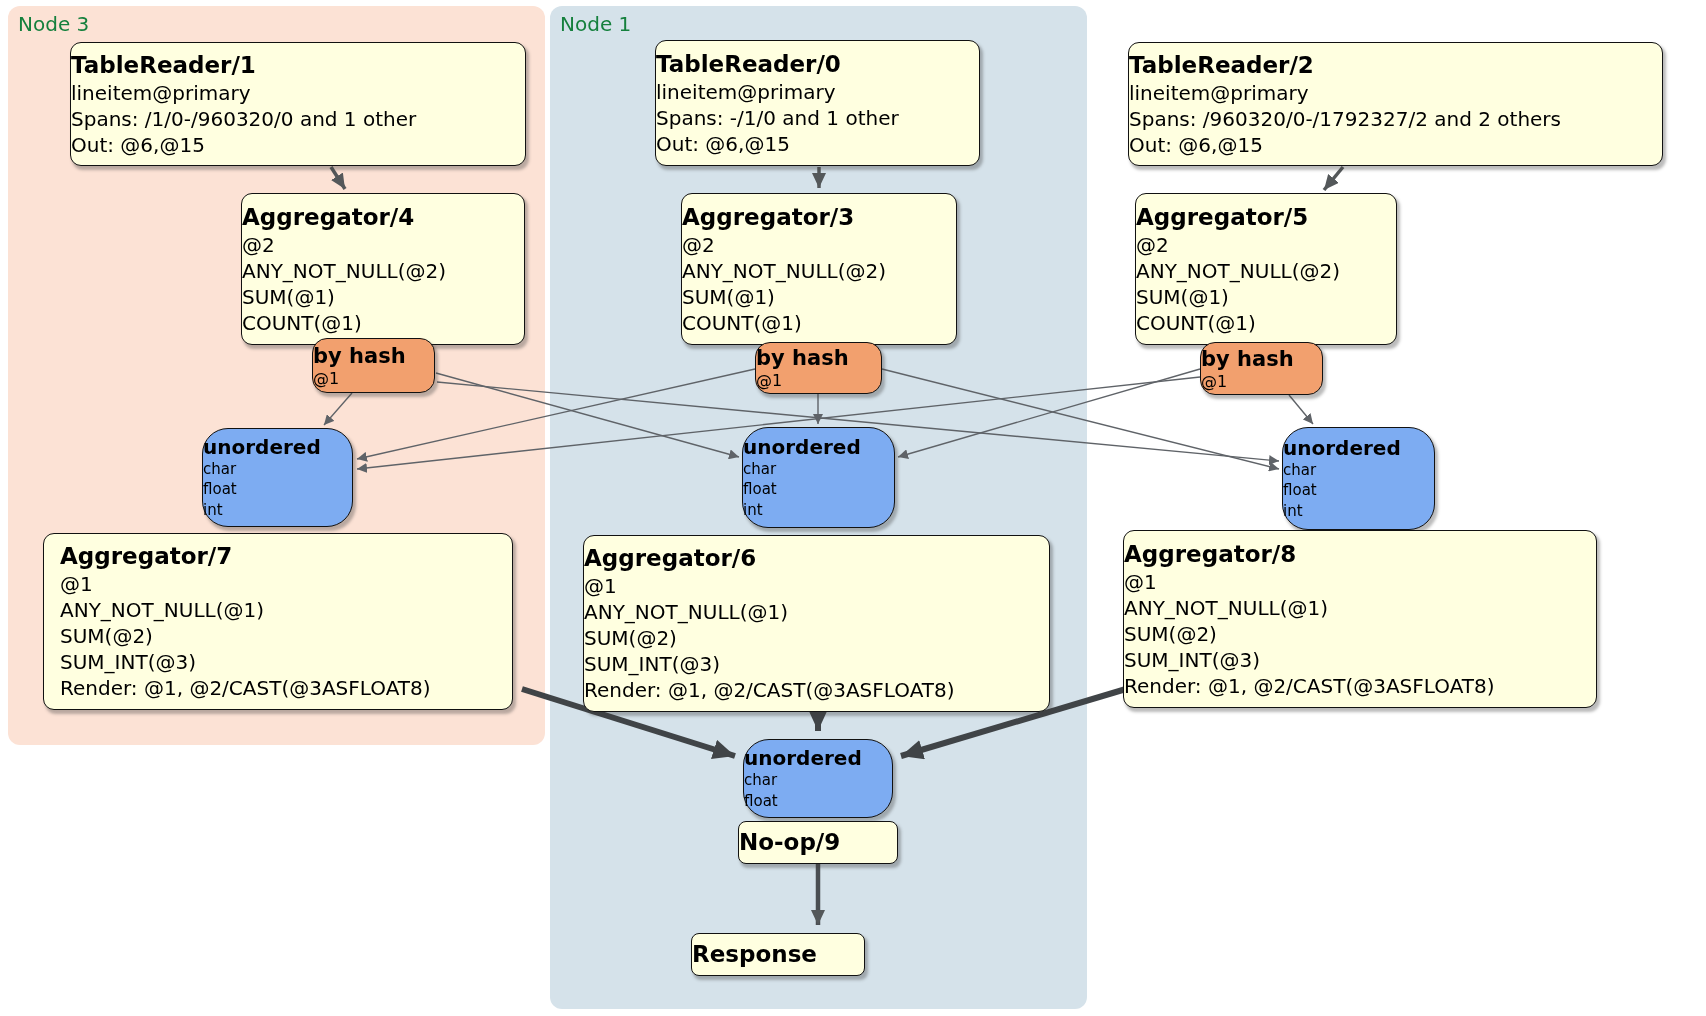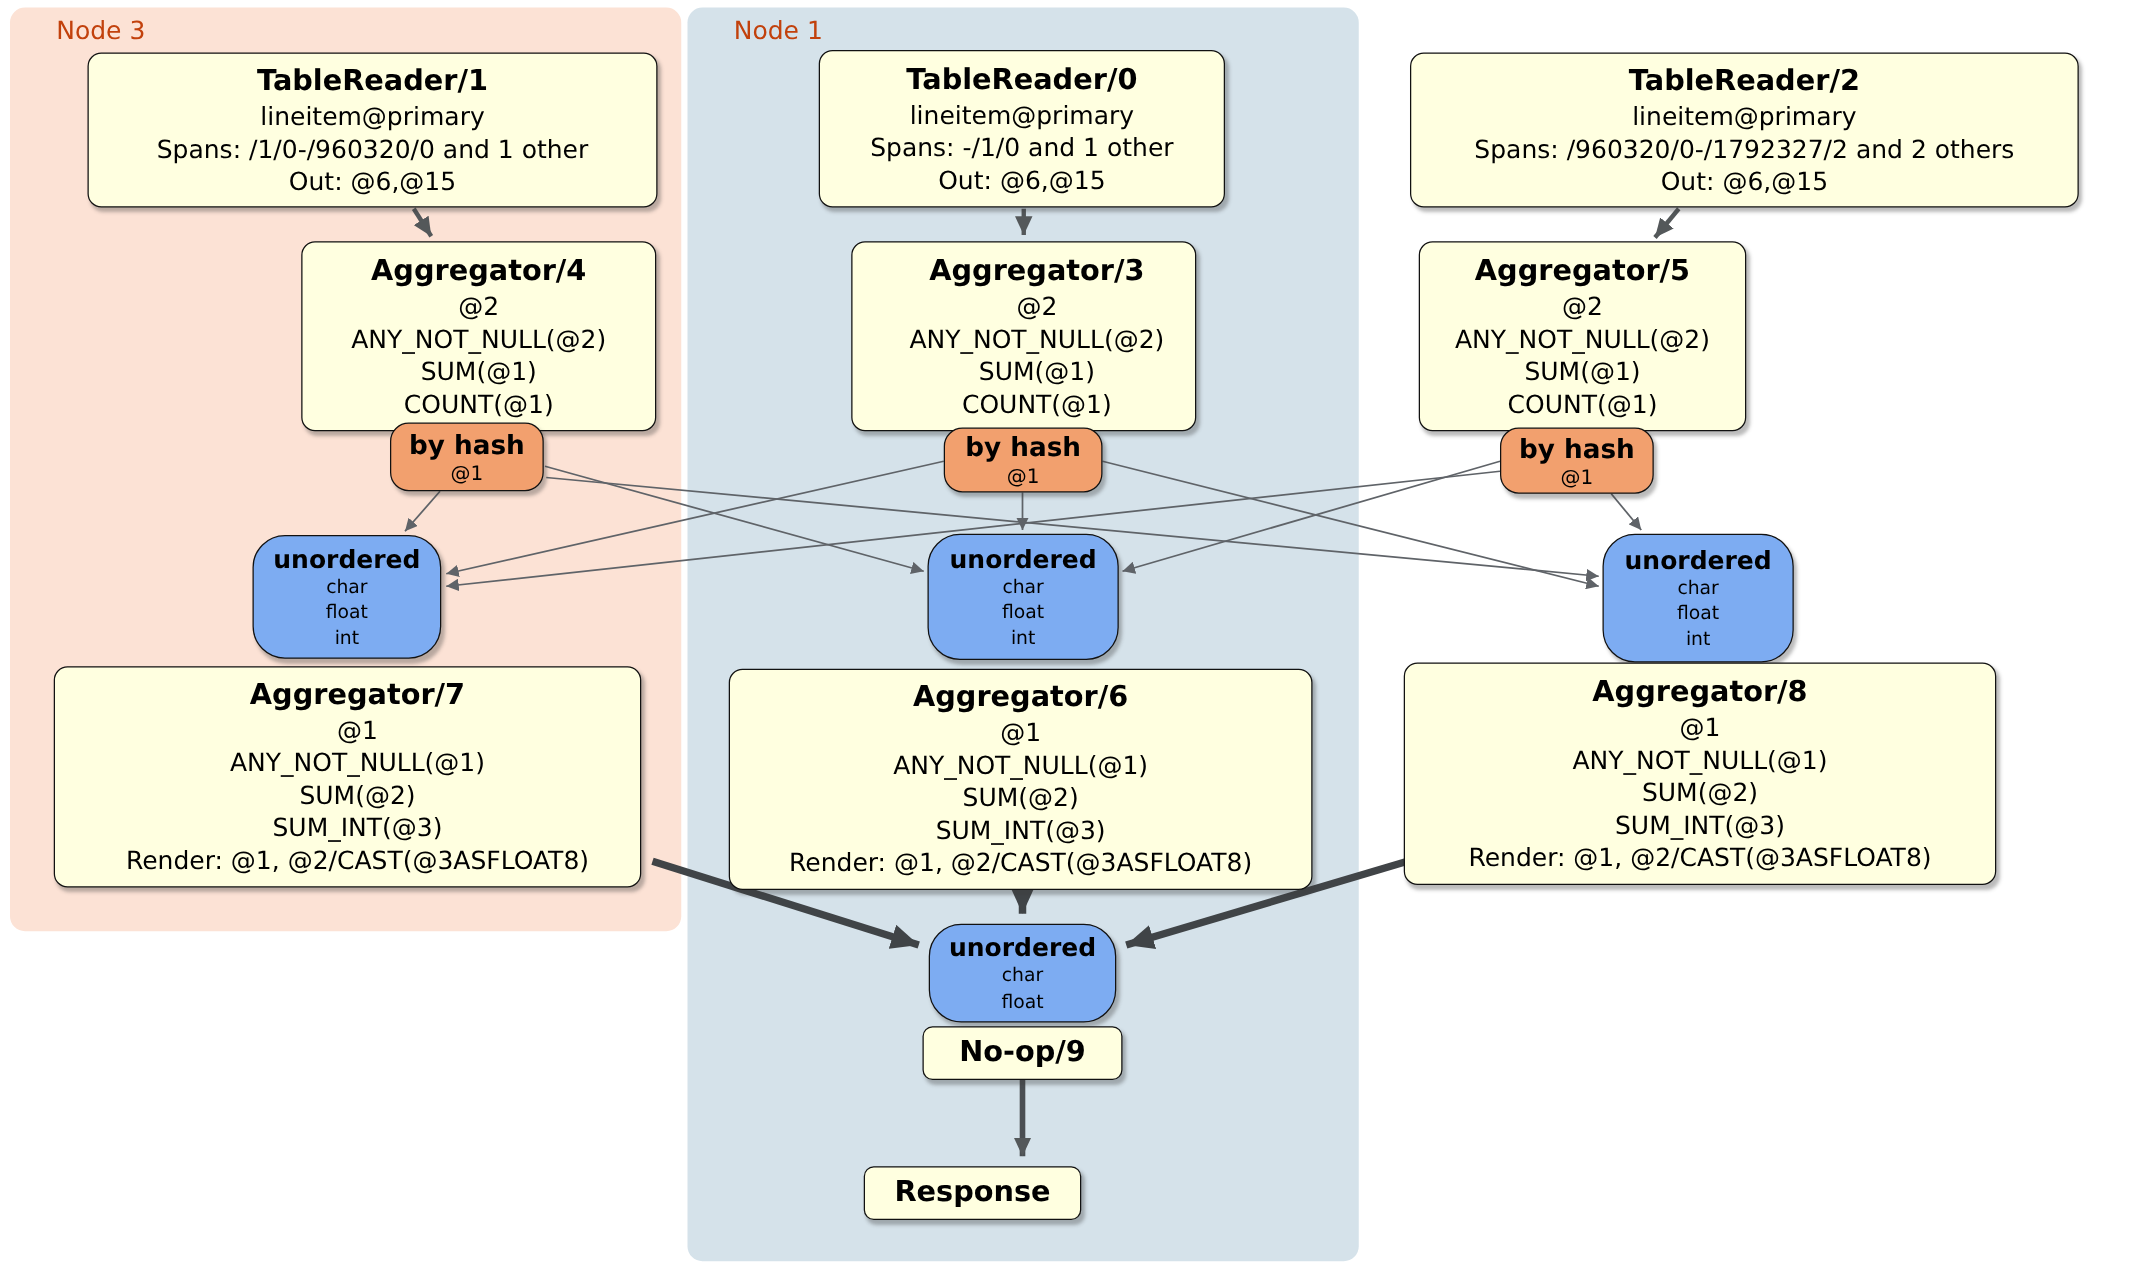--- a/index.html
+++ b/index.html
@@ -1,25 +1,25 @@
 <!DOCTYPE html>
 <html><head>
 <meta charset="utf-8">
 <style>
   html,body{margin:0;padding:0;background:#ffffff;}
   #canvas{
     position:relative;width:1706px;height:1016px;background:#ffffff;overflow:hidden;
     font-family:"DejaVu Sans","Liberation Sans",sans-serif;color:#000;
   }
   .region{position:absolute;border-radius:12px;z-index:0;}
-  .region-label{position:absolute;top:6px;left:10px;font-size:20px;color:#c2410c;margin-left:27px;}
+  .region-label{position:absolute;top:6px;left:10px;font-size:20px;color:#15803d;}
   #edge-layer{position:absolute;left:0;top:0;z-index:1;}
   .box{
     position:absolute;z-index:2;box-sizing:border-box;
-    display:flex;flex-direction:column;justify-content:center;align-items:center;
+    display:flex;flex-direction:column;justify-content:center;align-items:flex-start;
     text-align:center;border:1.7px solid #111;
     box-shadow:2.5px 3.5px 3px rgba(60,60,60,0.35);
   }
   .proc{background:#ffffe0;border-radius:11px;}
   .proc .t{font-weight:bold;font-size:23px;line-height:29px;white-space:nowrap;}
   .proc .l{font-size:20px;line-height:26px;white-space:nowrap;}
   .router{background:#f2a06e;border-radius:15px;}
   .router .t{font-weight:bold;font-size:21px;line-height:25px;}
   .router .sub{font-size:16px;line-height:19px;}
   .sync{background:#7dacf2;border-radius:26px;}
@@ -103,21 +103,21 @@
     <div class="l">SUM_INT(@3)</div>
     <div class="l">Render: @1, @2/CAST(@3ASFLOAT8)</div>
   </div>
 
   <div class="box proc" style="left:655px;top:40px;width:325px;height:126px;">
     <div class="t">TableReader/0</div>
     <div class="l">lineitem@primary</div>
     <div class="l">Spans: -/1/0 and 1 other</div>
     <div class="l">Out: @6,@15</div>
   </div>
-  <div class="box proc" style="left:681px;top:193px;width:276px;height:152px;padding-left:21px;">
+  <div class="box proc" style="left:681px;top:193px;width:276px;height:152px;">
     <div class="t">Aggregator/3</div>
     <div class="l">@2</div>
     <div class="l">ANY_NOT_NULL(@2)</div>
     <div class="l">SUM(@1)</div>
     <div class="l">COUNT(@1)</div>
   </div>
   <div class="box router" style="left:755px;top:342px;width:127px;height:52px;">
     <div class="t">by hash</div>
     <div class="sub">@1</div>
   </div>

